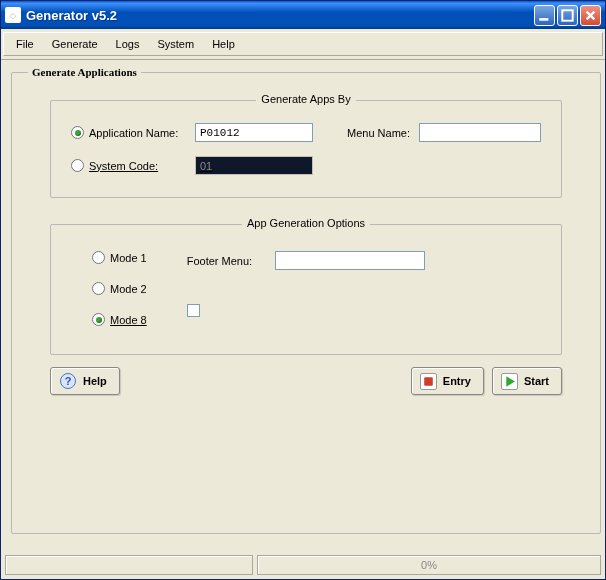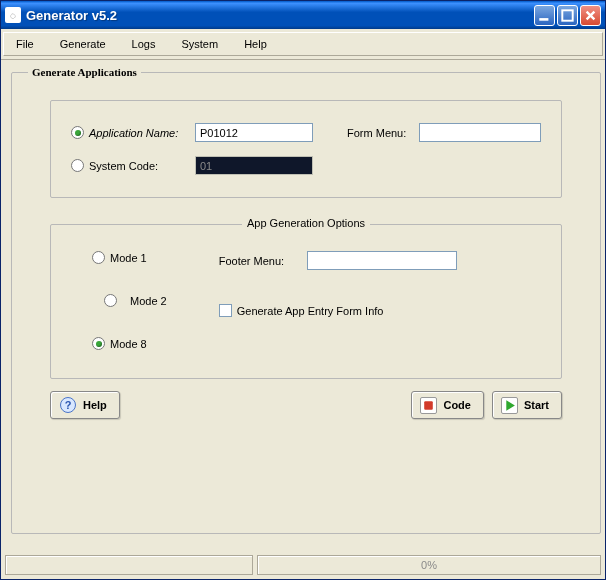--- a/index.html
+++ b/index.html
@@ -70,21 +70,21 @@
     padding: 3px 2px;
     border-bottom: 1px solid #aca899;
   }
   .menubar-inner {
     background:#ece9d8;
     border:1px solid #fff;
     border-right-color:#aca899;
     border-bottom-color:#aca899;
     padding: 3px 4px;
     display:flex;
-    gap: 10px;
+    gap: 2px;
   }
   .menu-item {
     padding: 2px 8px;
     cursor:pointer;
   }
 
   .content {
     flex:1;
     padding: 6px 10px 8px 10px;
     display:flex;
@@ -114,21 +114,21 @@
   }
   .fs-legend-center .lg {
     position:absolute;
     top:-8px; left:0; right:0;
     text-align:center;
     font-size:11px;
   }
   .fs-legend-center .lg span{ background:#ece9d8; padding:0 5px;}
 
   .row { display:flex; align-items:center; margin-bottom:14px; }
-  .row:last-child{margin-bottom:0;}
+  .row:last-child{margin-bottom:0;text-decoration:underline;}
 
   .radio {
     width:13px;height:13px;
     border:1px solid #777;
     border-radius:50%;
     background:#fff;
     margin-right:5px;
     display:inline-flex;align-items:center;justify-content:center;
     cursor:pointer;
     flex-shrink:0;
@@ -246,63 +246,63 @@
       <div class="menu-item">Help</div>
     </div>
   </div>
 
   <div class="content">
 
     <fieldset class="outer-fs">
       <legend>Generate Applications</legend>
 
       <div class="fs-legend-center">
+        <div class="lg"><span>Generate Apps By</span></div>
 
         <div class="row">
           <span class="radio checked"></span>
-          <span class="radio-label" style="width:106px;font-style:italic;">Application Name:</span>
-          <input class="txt" style="width: 118px;" value="P01012">
+          <span class="radio-label" style="width:106px;">Application Name:</span>
+          <input class="txt" style="width: 118px; font-family: Liberation Mono, monospace;" value="P01012">
           <span style="width:34px;"></span>
-          <span style="width:72px;">Form Menu:</span>
+          <span style="width:72px;">Menu Name:</span>
           <input class="txt" style="width: 122px;" value="">
         </div>
 
         <div class="row" style="margin-bottom:0;">
           <span class="radio"></span>
           <span class="radio-label" style="width:106px;">System Code:</span>
           <input class="txt" style="width: 118px;" disabled="" value="01">
         </div>
       </div>
 
       <div class="fs-legend-center" style="margin-bottom:10px;padding-bottom:28px;padding-left:41px;">
         <div class="lg"><span>App Generation Options</span></div>
 
         <div class="modes">
           <div class="modes-left">
             <div class="row" style="margin:0;">
               <span class="radio"></span>
               <span class="radio-label">Mode 1</span>
             </div>
-            <div class="row" style="margin:12px;gap:8px;">
+            <div class="row" style="margin:0;">
               <span class="radio"></span>
               <span class="radio-label">Mode 2</span>
             </div>
             <div class="row" style="margin:0;">
               <span class="radio checked"></span>
               <span class="radio-label">Mode 8</span>
             </div>
           </div>
           <div class="modes-right">
             <div class="row" style="margin:0;">
               <span style="width:88px;">Footer Menu:</span>
               <input class="txt" style="width: 150px;" value="">
             </div>
             <div class="row" style="margin:0;">
               <span class="chk"></span>
-              <span>Generate App Entry Form Info</span>
             </div>
           </div>
         </div>
       </div>
 
       <div class="btnbar">
         <div class="btn">
           <span class="ic noborder">
             <svg viewBox="0 0 18 18">
                 <circle cx="9" cy="9" r="7.5" fill="#d8e7ff" stroke="#4a74c7"></circle>
@@ -311,21 +311,21 @@
           </span>
           <span>Help</span>
         </div>
         <div class="spacer"></div>
         <div class="btn">
           <span class="ic">
             <svg viewBox="0 0 14 14">
                 <rect x="3" y="3" width="8" height="8" fill="#d23a2a" rx="1"></rect>
               </svg>
           </span>
-          <span>Code</span>
+          <span>Entry</span>
         </div>
         <div class="btn">
           <span class="ic">
             <svg viewBox="0 0 14 14">
                 <polygon points="4,2 12,7 4,12" fill="#2fa82f"></polygon>
               </svg>
           </span>
           <span>Start</span>
         </div>
       </div>

